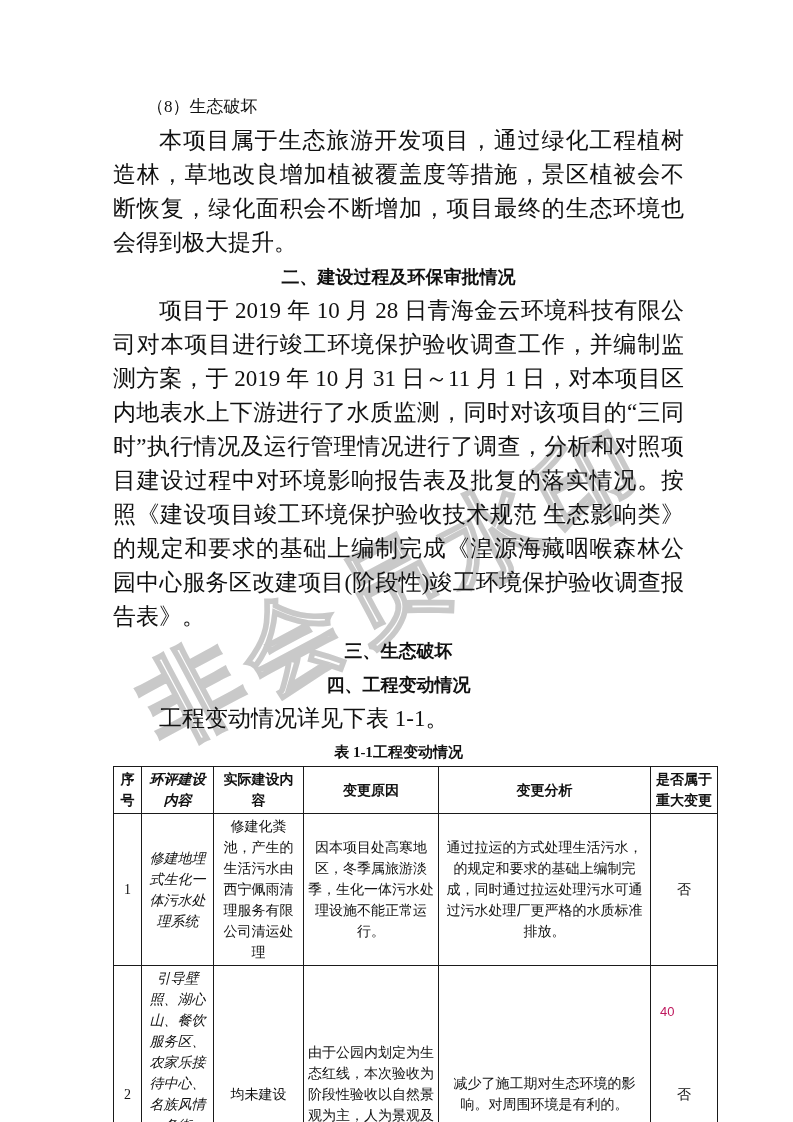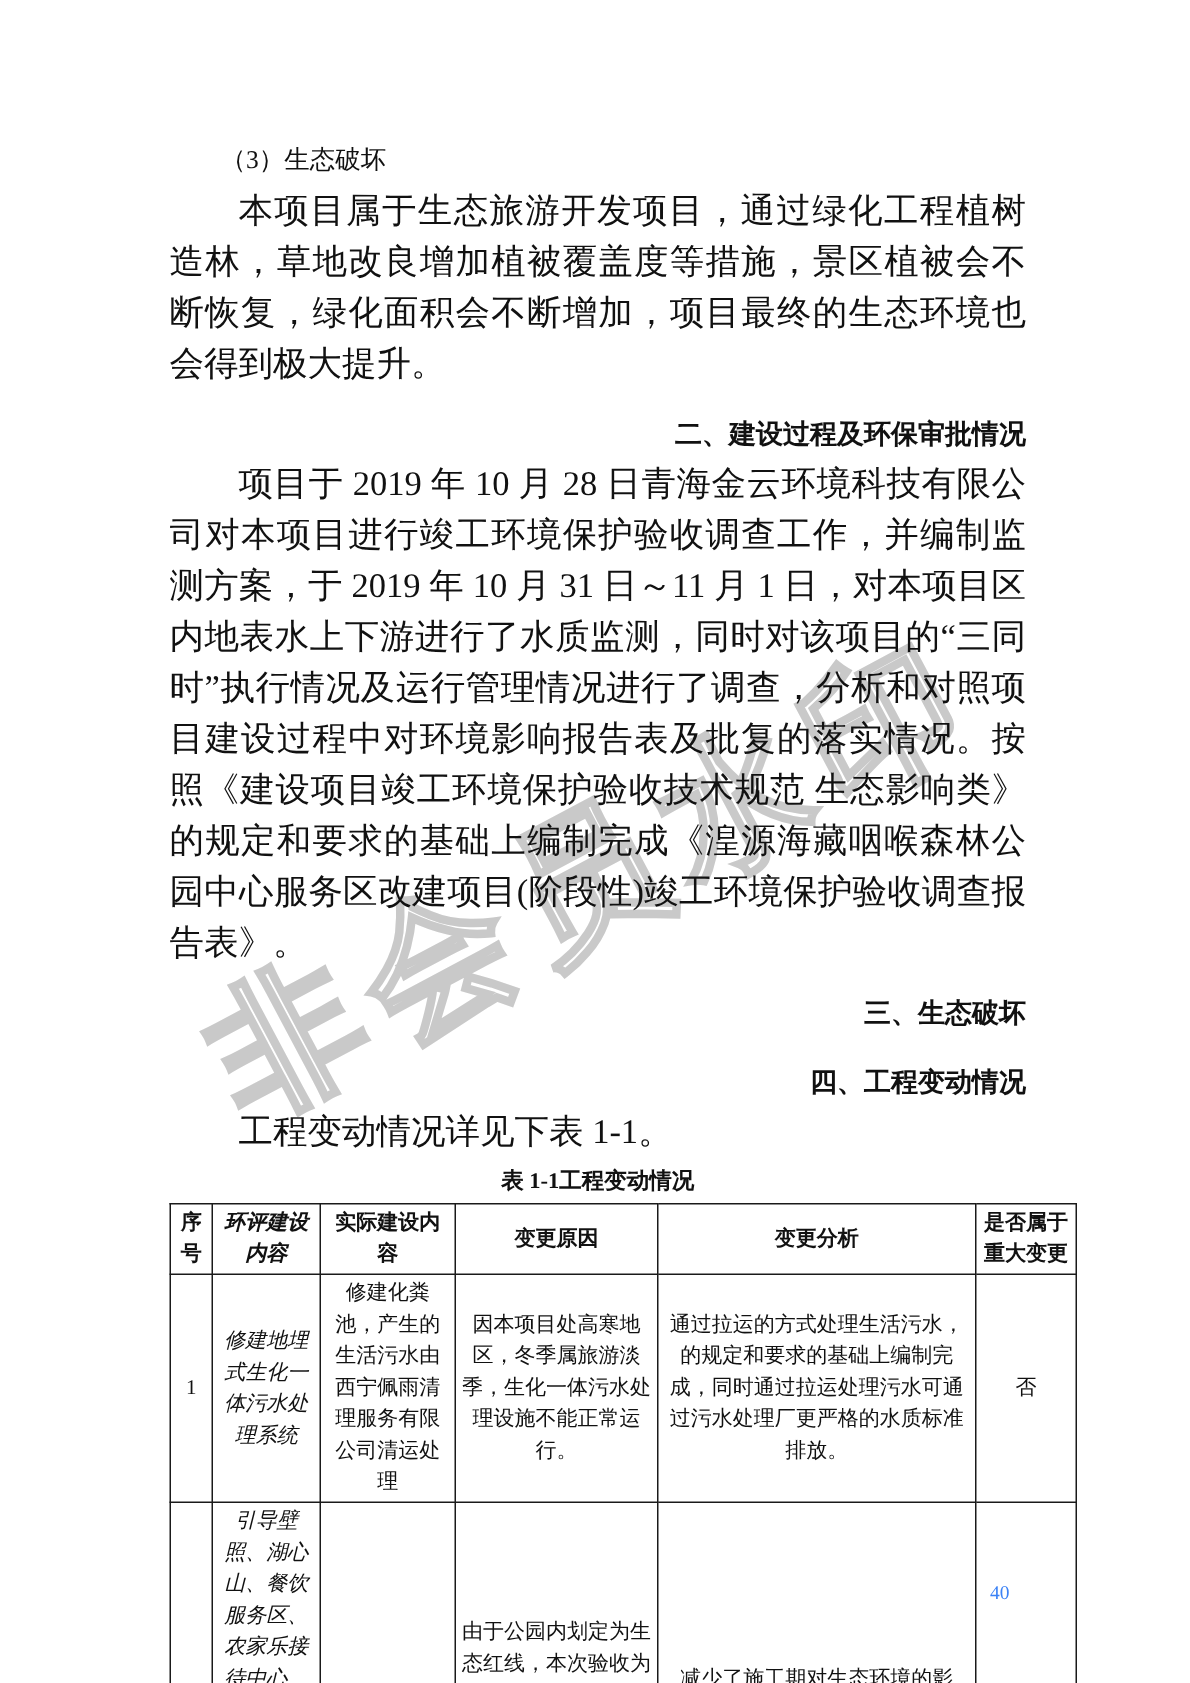--- a/index.html
+++ b/index.html
@@ -30,22 +30,21 @@
     font-size: 23px;
     line-height: 34px;
     text-indent: 2em;
     text-align: justify;
     text-justify: inter-ideograph;
   }
   .heading {
     font-size: 18px;
     font-weight: bold;
     line-height: 34px;
-    text-align: right;
-    margin-top: 12px;
+    text-align: center;
   }
   .table-caption {
     display: flex;
     justify-content: center;
     font-size: 15px;
     font-weight: bold;
     line-height: 24px;
     margin-top: 4px;
   }
   table.change-table {
@@ -90,36 +89,36 @@
     -webkit-text-stroke: 2.5px #c9c9c9;
     transform: rotate(-28deg);
     z-index: 1;
     pointer-events: none;
     white-space: nowrap;
     font-family: "Liberation Sans", "DejaVu Sans", sans-serif;
   }
   .page-number {
     position: absolute;
     left: 660px;
-    top: 1054px;
+    top: 1004px;
     font-size: 13px;
-    color: #3b82f6;
+    color: #be185d;
     z-index: 2;
-    font-family: Liberation Serif, serif;
+    font-family: Liberation Sans, sans-serif;
   }
 </style>
 </head>
 <body>
 
 <div class="page">
 
   <div class="watermark">非会员水印</div>
 
   <div class="content">
-    <div class="subheading">（3）生态破坏</div>
+    <div class="subheading">（8）生态破坏</div>
     <p class="para">本项目属于生态旅游开发项目，通过绿化工程植树造林，草地改良增加植被覆盖度等措施，景区植被会不断恢复，绿化面积会不断增加，项目最终的生态环境也会得到极大提升。</p>
     <div class="heading">二、建设过程及环保审批情况</div>
     <p class="para">项目于 2019 年 10 月 28 日青海金云环境科技有限公司对本项目进行竣工环境保护验收调查工作，并编制监测方案，于 2019 年 10 月 31 日～11 月 1 日，对本项目区内地表水上下游进行了水质监测，同时对该项目的“三同时”执行情况及运行管理情况进行了调查，分析和对照项目建设过程中对环境影响报告表及批复的落实情况。按照《建设项目竣工环境保护验收技术规范 生态影响类》的规定和要求的基础上编制完成《湟源海藏咽喉森林公园中心服务区改建项目(阶段性)竣工环境保护验收调查报告表》。</p>
     <div class="heading">三、生态破坏</div>
     <div class="heading">四、工程变动情况</div>
     <p class="para">工程变动情况详见下表 1-1。</p>
 
     <div class="table-caption">
       <span>表 1-1</span>
       <span>工程变动情况</span>

